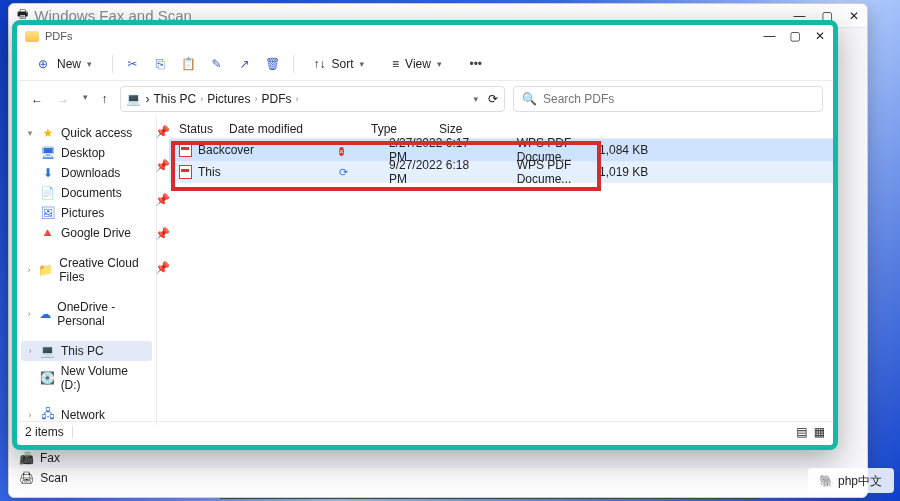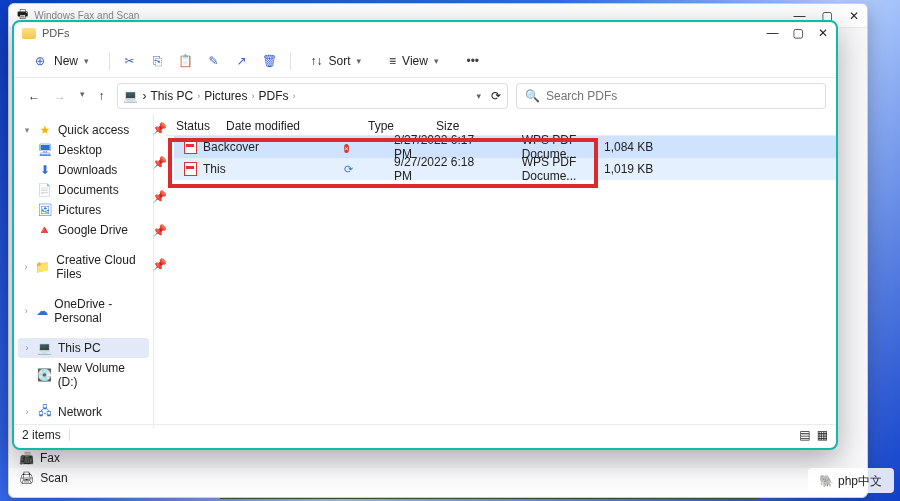--- a/index.html
+++ b/index.html
@@ -1,25 +1,25 @@
 <!DOCTYPE html>
 <html><head>
 <meta charset="utf-8">
 <style>
 *{box-sizing:border-box;margin:0;padding:0;font-family:"Segoe UI",Tahoma,sans-serif;font-size:12px;color:#222;}
 body{width:900px;height:501px;overflow:hidden;background:#061d80;position:relative;}
 .wallpaper{position:absolute;inset:0;background:linear-gradient(135deg,#0e3fc9 0%,#3a6df0 40%,#b6d1ff 60%,#0e3fc9 100%);filter:blur(0.5px);}
 .bg-window{position:absolute;left:8px;top:3px;width:860px;height:495px;background:#fdfdfe;border:1px solid #cfcfd4;border-radius:6px;box-shadow:0 6px 20px rgba(0,0,0,.25);}
 .bg-titlebar{height:24px;display:flex;align-items:center;gap:6px;padding:0 8px;border-bottom:1px solid #e8e8ec;color:#888;}
-.bg-titlebar .t{font-size:10px;color:#8a8a8e;}
+.bg-titlebar .t{font-size:15px;color:#8a8a8e;}
 .bg-titlebar .win-sys{margin-left:auto;display:flex;gap:16px;color:#5a5a5a;}
 .bg-body{background:#f7f7fa;min-height:440px;}
 .bg-left{position:absolute;left:0;top:440px;width:200px;padding:4px 10px;color:#555;}
 .bg-item{display:flex;align-items:center;gap:6px;padding:3px 0;font-size:11px;color:#444;}
-.fg-window{position:absolute;left:12px;top:20px;width:826px;height:430px;background:#fff;border:2px solid #14b8a6;border-radius:8px;box-shadow:0 10px 30px rgba(0,0,0,.30);}
+.fg-window{position:absolute;left:12px;top:20px;width:826px;height:430px;background:#fff;border:5px solid #14b8a6;border-radius:8px;box-shadow:0 10px 30px rgba(0,0,0,.30);}
 .fg-titlebar{height:22px;display:flex;align-items:center;gap:6px;padding:0 8px;}
 .folder-icon{width:14px;height:11px;background:linear-gradient(#ffe08a,#f7c44b);border-radius:2px;}
 .fg-titlebar .title{font-size:11px;color:#555;}
 .fg-titlebar .sys{margin-left:auto;display:flex;gap:14px;color:#555;}
 .toolbar{height:34px;display:flex;align-items:center;padding:0 10px;gap:12px;border-bottom:1px solid #eceaf0;}
 .tbtn{display:flex;align-items:center;gap:6px;padding:4px 8px;border-radius:4px;color:#444;cursor:pointer;}
 .tb-sep{width:1px;height:18px;background:#e2e2e6;}
 .chev{font-size:9px;color:#666;}
 .icon{width:16px;height:16px;display:inline-flex;align-items:center;justify-content:center;color:#3a5fbf;}
 .addr-row{height:36px;display:flex;align-items:center;gap:8px;padding:0 10px;}
@@ -41,21 +41,21 @@
 .blue{color:#2f6fd1;}
 .side-spacer{height:10px;}
 .filepane{flex:1;position:relative;padding-top:2px;}
 .cols{display:flex;padding:0 10px;height:20px;align-items:center;color:#555;font-size:11px;border-bottom:1px solid #eceaf0;}
 .col-name{width:160px;}
 .col-status{width:50px;}
 .col-date{width:100px;}
 .col-type{width:110px;text-align:center;}
 .col-size{width:60px;}
 .highlight{position:absolute;left:2px;top:24px;width:430px;height:50px;border:4px solid #d92b2b;pointer-events:none;}
-.row{display:flex;align-items:center;height:22px;padding:0 10px;font-size:11px;cursor:pointer;margin-left:8px;}
+.row{display:flex;align-items:center;height:22px;padding:0 10px;font-size:11px;cursor:pointer;}
 .row.sel{background:#cfe3ff;}
 .row.sel2{background:#e5f0ff;}
 .pdf-ic{width:13px;height:14px;background:#fff;border:1px solid #d33;position:relative;margin-right:6px;}
 .pdf-ic::after{content:"";position:absolute;left:1px;top:3px;width:8px;height:3px;background:#d33;}
 .stat-x{width:10px;height:10px;border-radius:50%;background:#d43b2e;color:#fff;font-size:8px;line-height:10px;text-align:center;}
 .stat-sync{color:#2f6fd1;font-size:11px;}
 .pins{width:12px;display:flex;flex-direction:column;gap:20px;align-items:center;padding-top:8px;color:#b8b8be;font-size:10px;}
 .statusbar{position:absolute;left:0;right:0;bottom:4px;height:20px;border-top:1px solid #eceaf0;display:flex;align-items:center;padding:0 8px;font-size:11px;color:#555;}
 .statusbar .sep{width:1px;height:12px;background:#dcdce2;margin:0 8px;}
 .statusbar .view-ics{margin-left:auto;display:flex;gap:6px;color:#666;}

